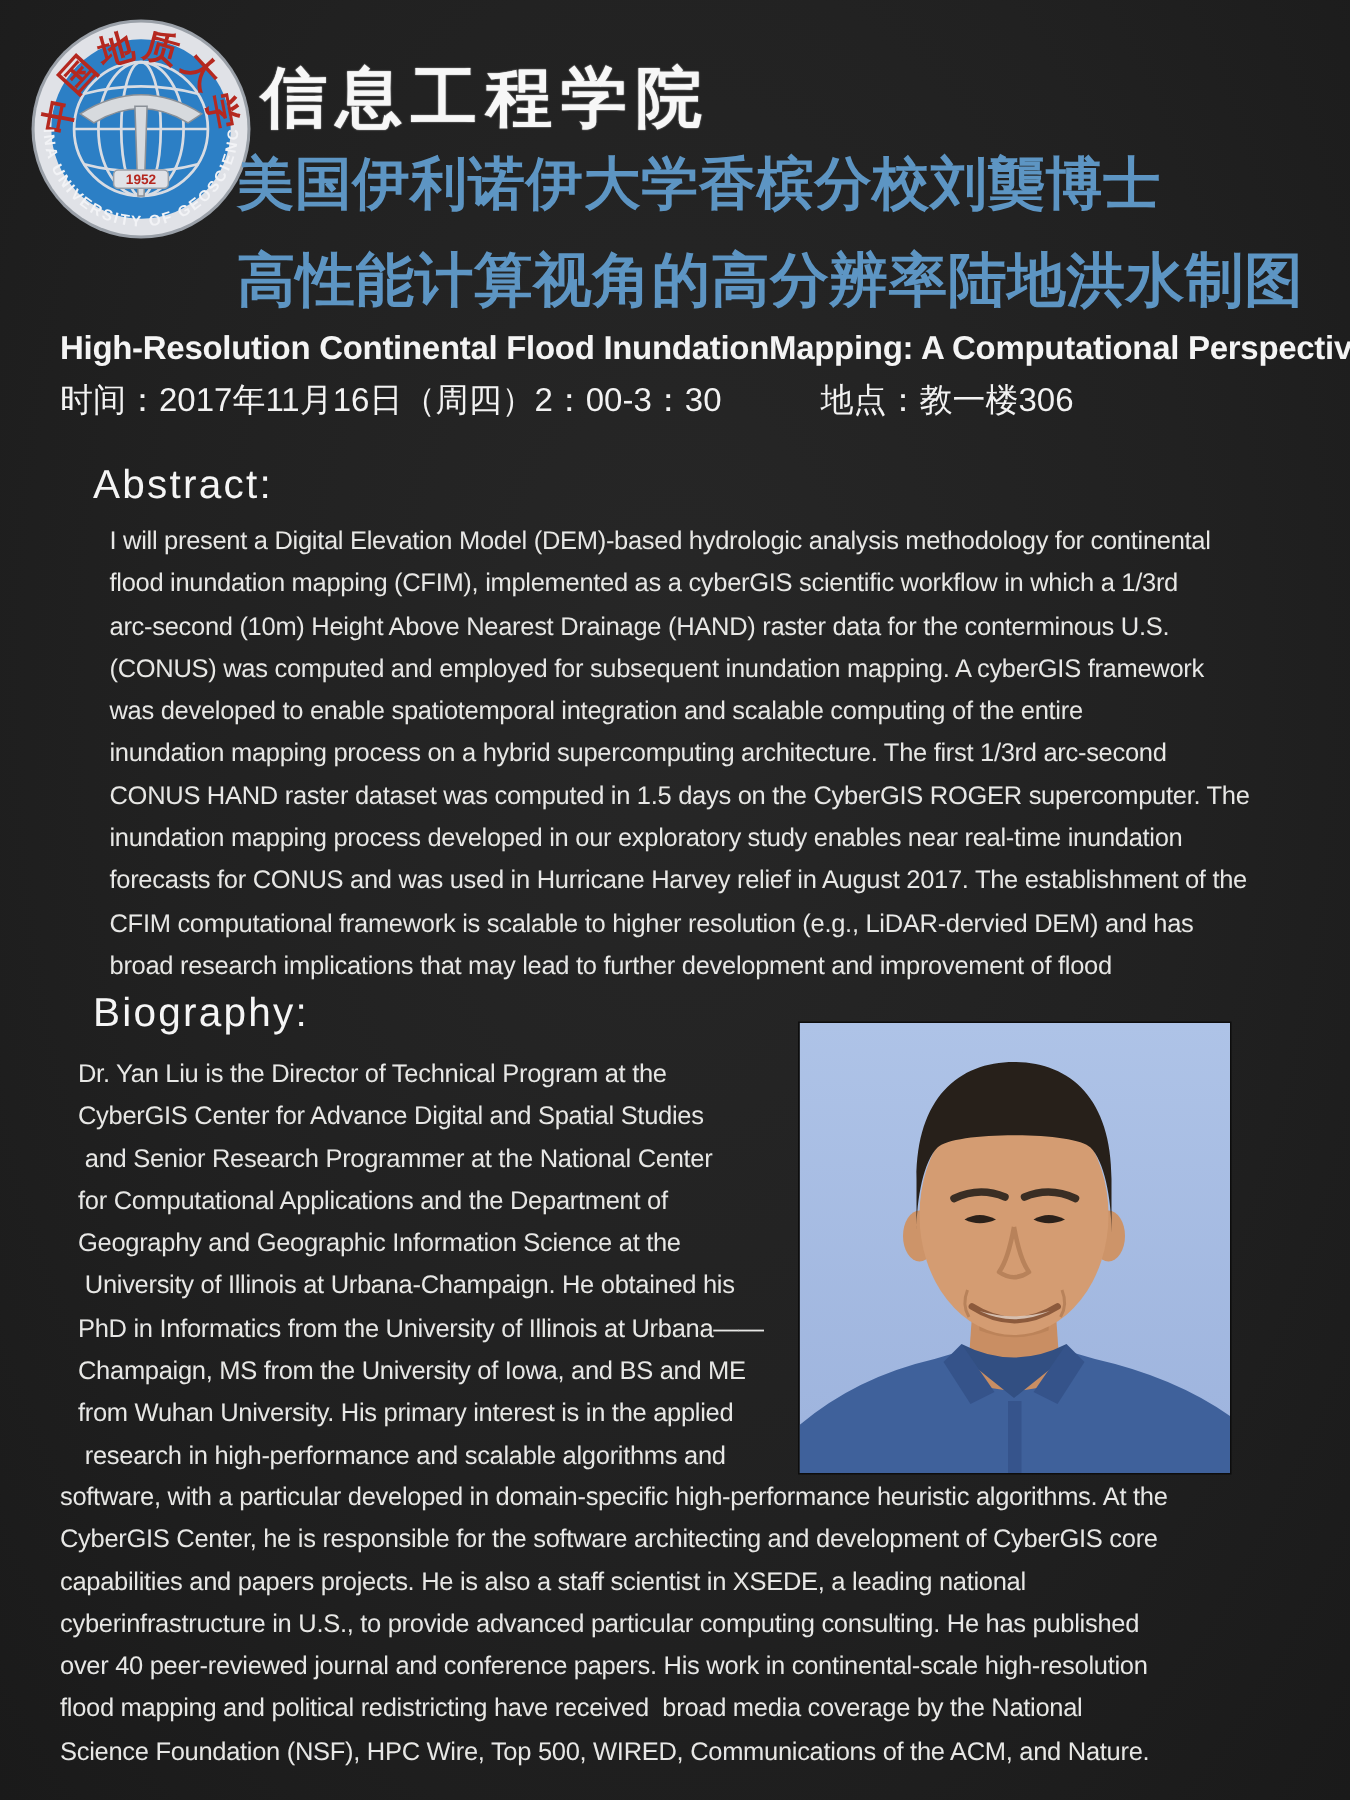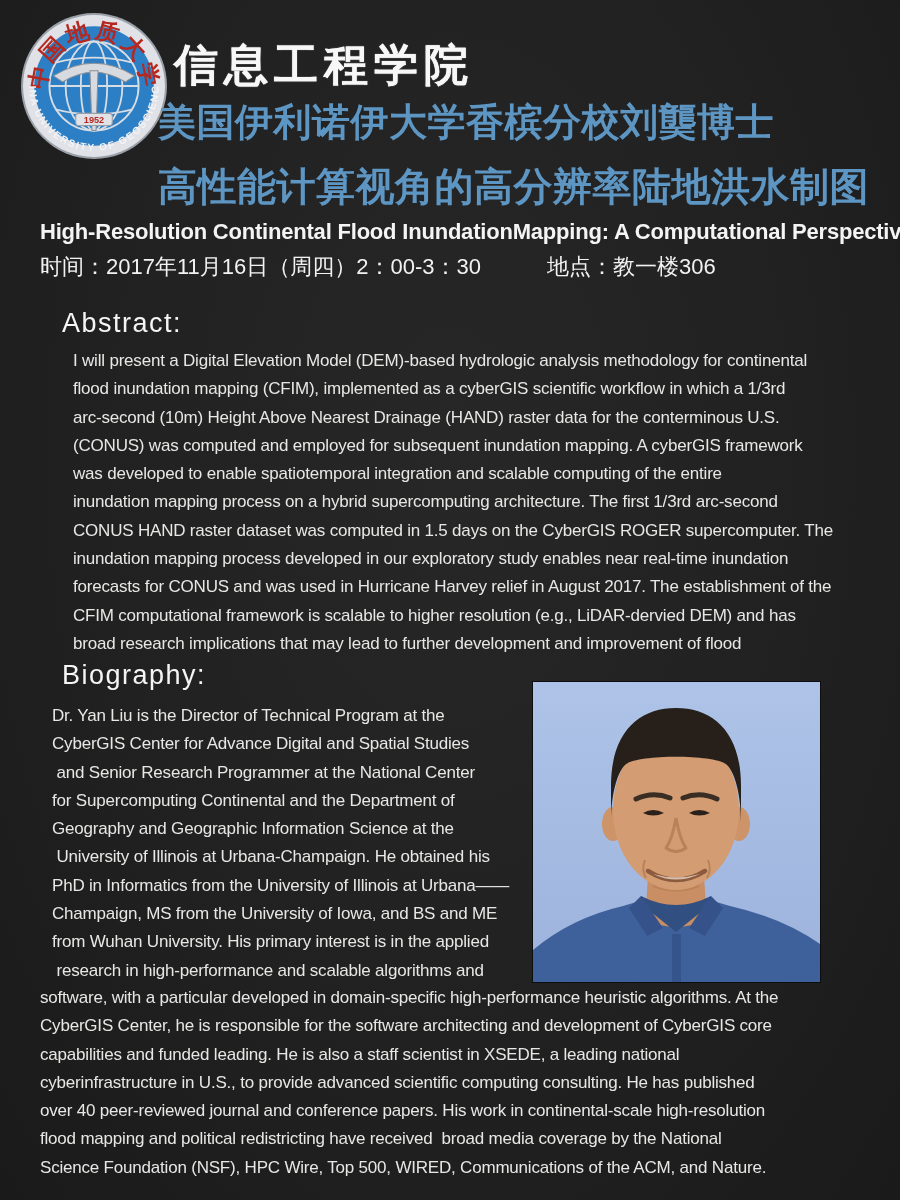--- a/index.html
+++ b/index.html
@@ -102,21 +102,21 @@
     <div class="bodyline">forecasts for CONUS and was used in Hurricane Harvey relief in August 2017. The establishment of the</div>
     <div class="bodyline">CFIM computational framework is scalable to higher resolution (e.g., LiDAR-dervied DEM) and has</div>
     <div class="bodyline">broad research implications that may lead to further development and improvement of flood</div>
   </div>
 
   <div class="abs sec-heading bio-heading">Biography:</div>
   <div class="abs bio-left-lines">
     <div class="bodyline">Dr. Yan Liu is the Director of Technical Program at the</div>
     <div class="bodyline">CyberGIS Center for Advance Digital and Spatial Studies</div>
     <div class="bodyline"> and Senior Research Programmer at the National Center</div>
-    <div class="bodyline">for Supercomputing Continental and the Department of</div>
+    <div class="bodyline">for Computational Applications and the Department of</div>
     <div class="bodyline">Geography and Geographic Information Science at the</div>
     <div class="bodyline"> University of Illinois at Urbana-Champaign. He obtained his</div>
     <div class="bodyline">PhD in Informatics from the University of Illinois at Urbana——</div>
     <div class="bodyline">Champaign, MS from the University of Iowa, and BS and ME</div>
     <div class="bodyline">from Wuhan University. His primary interest is in the applied</div>
     <div class="bodyline"> research in high-performance and scalable algorithms and</div>
   </div>
 
   <div class="abs photo-box">
     <svg viewBox="0 0 287 300" width="287" height="300">
@@ -158,20 +158,20 @@
       <path d="M 108,222 L 143,250 L 178,222 L 178,214 Q 143,232 108,214 Z" fill="#324f82"></path>
       <path d="M 108,214 L 130,246 L 114,254 L 96,226 Z" fill="#35538a"></path>
       <path d="M 178,214 L 156,246 L 172,254 L 190,226 Z" fill="#35538a"></path>
       <rect x="139" y="252" width="9" height="48" fill="#36548c"></rect>
     </svg>
   </div>
 
   <div class="abs bio-full-lines">
     <div class="bodyline">software, with a particular developed in domain-specific high-performance heuristic algorithms. At the</div>
     <div class="bodyline">CyberGIS Center, he is responsible for the software architecting and development of CyberGIS core</div>
-    <div class="bodyline">capabilities and funded leading. He is also a staff scientist in XSEDE, a leading national</div>
-    <div class="bodyline">cyberinfrastructure in U.S., to provide advanced scientific computing consulting. He has published</div>
+    <div class="bodyline">capabilities and papers projects. He is also a staff scientist in XSEDE, a leading national</div>
+    <div class="bodyline">cyberinfrastructure in U.S., to provide advanced particular computing consulting. He has published</div>
     <div class="bodyline">over 40 peer-reviewed journal and conference papers. His work in continental-scale high-resolution</div>
     <div class="bodyline">flood mapping and political redistricting have received  broad media coverage by the National</div>
     <div class="bodyline">Science Foundation (NSF), HPC Wire, Top 500, WIRED, Communications of the ACM, and Nature.</div>
   </div>
 
 </div>
 
 </body></html>

